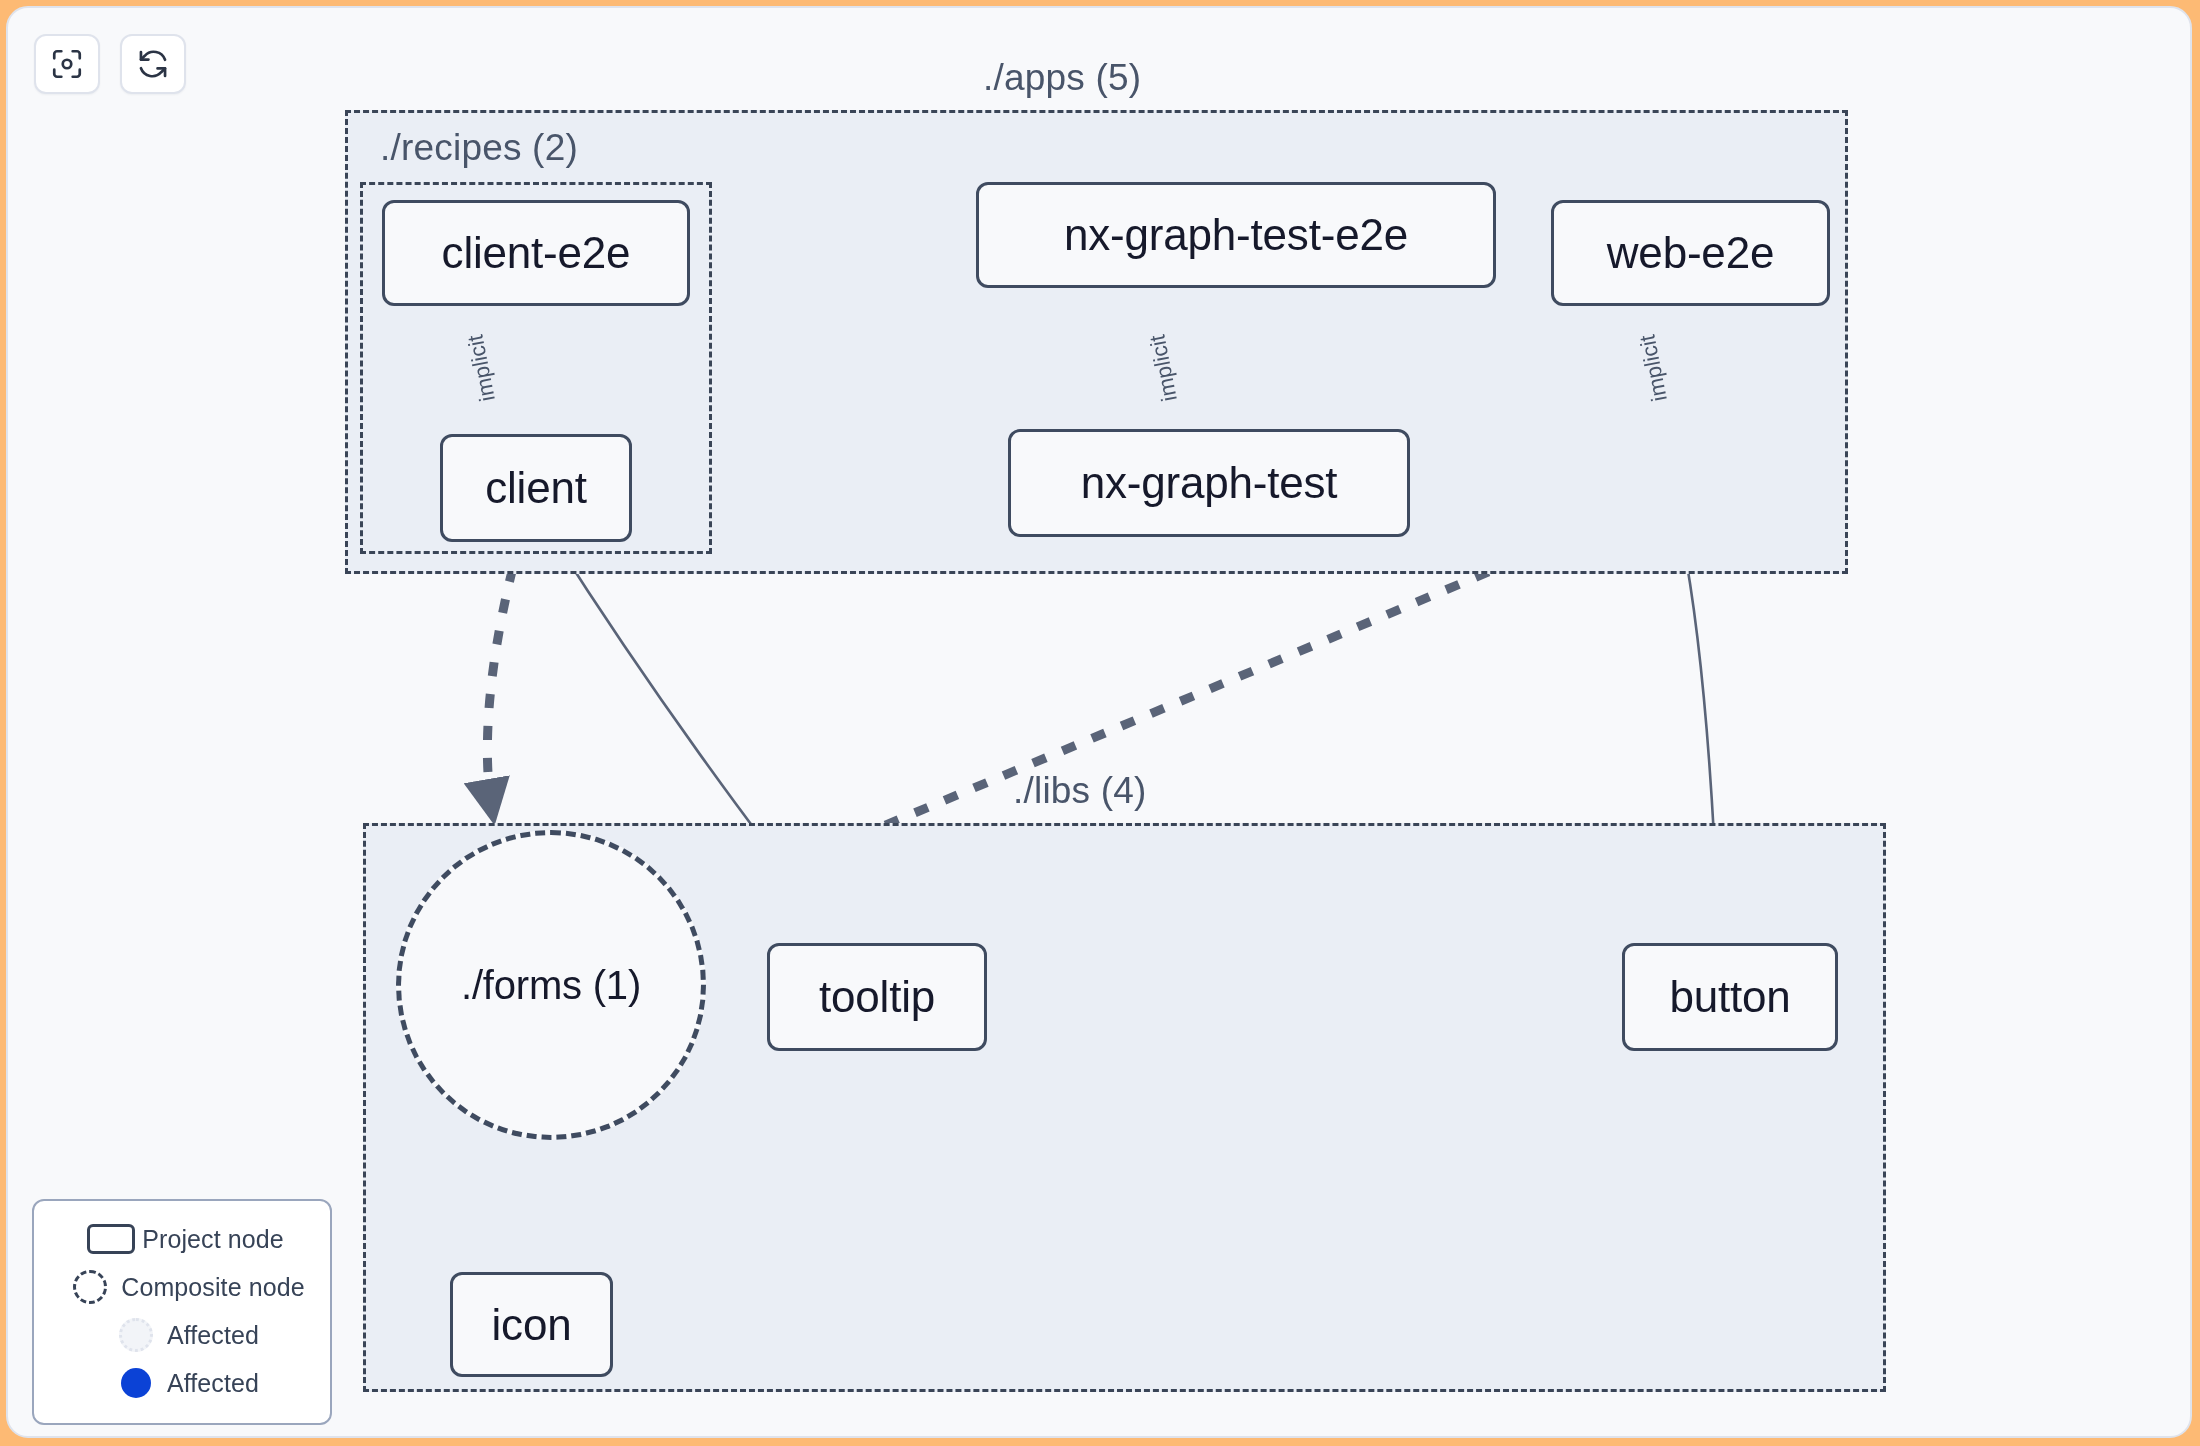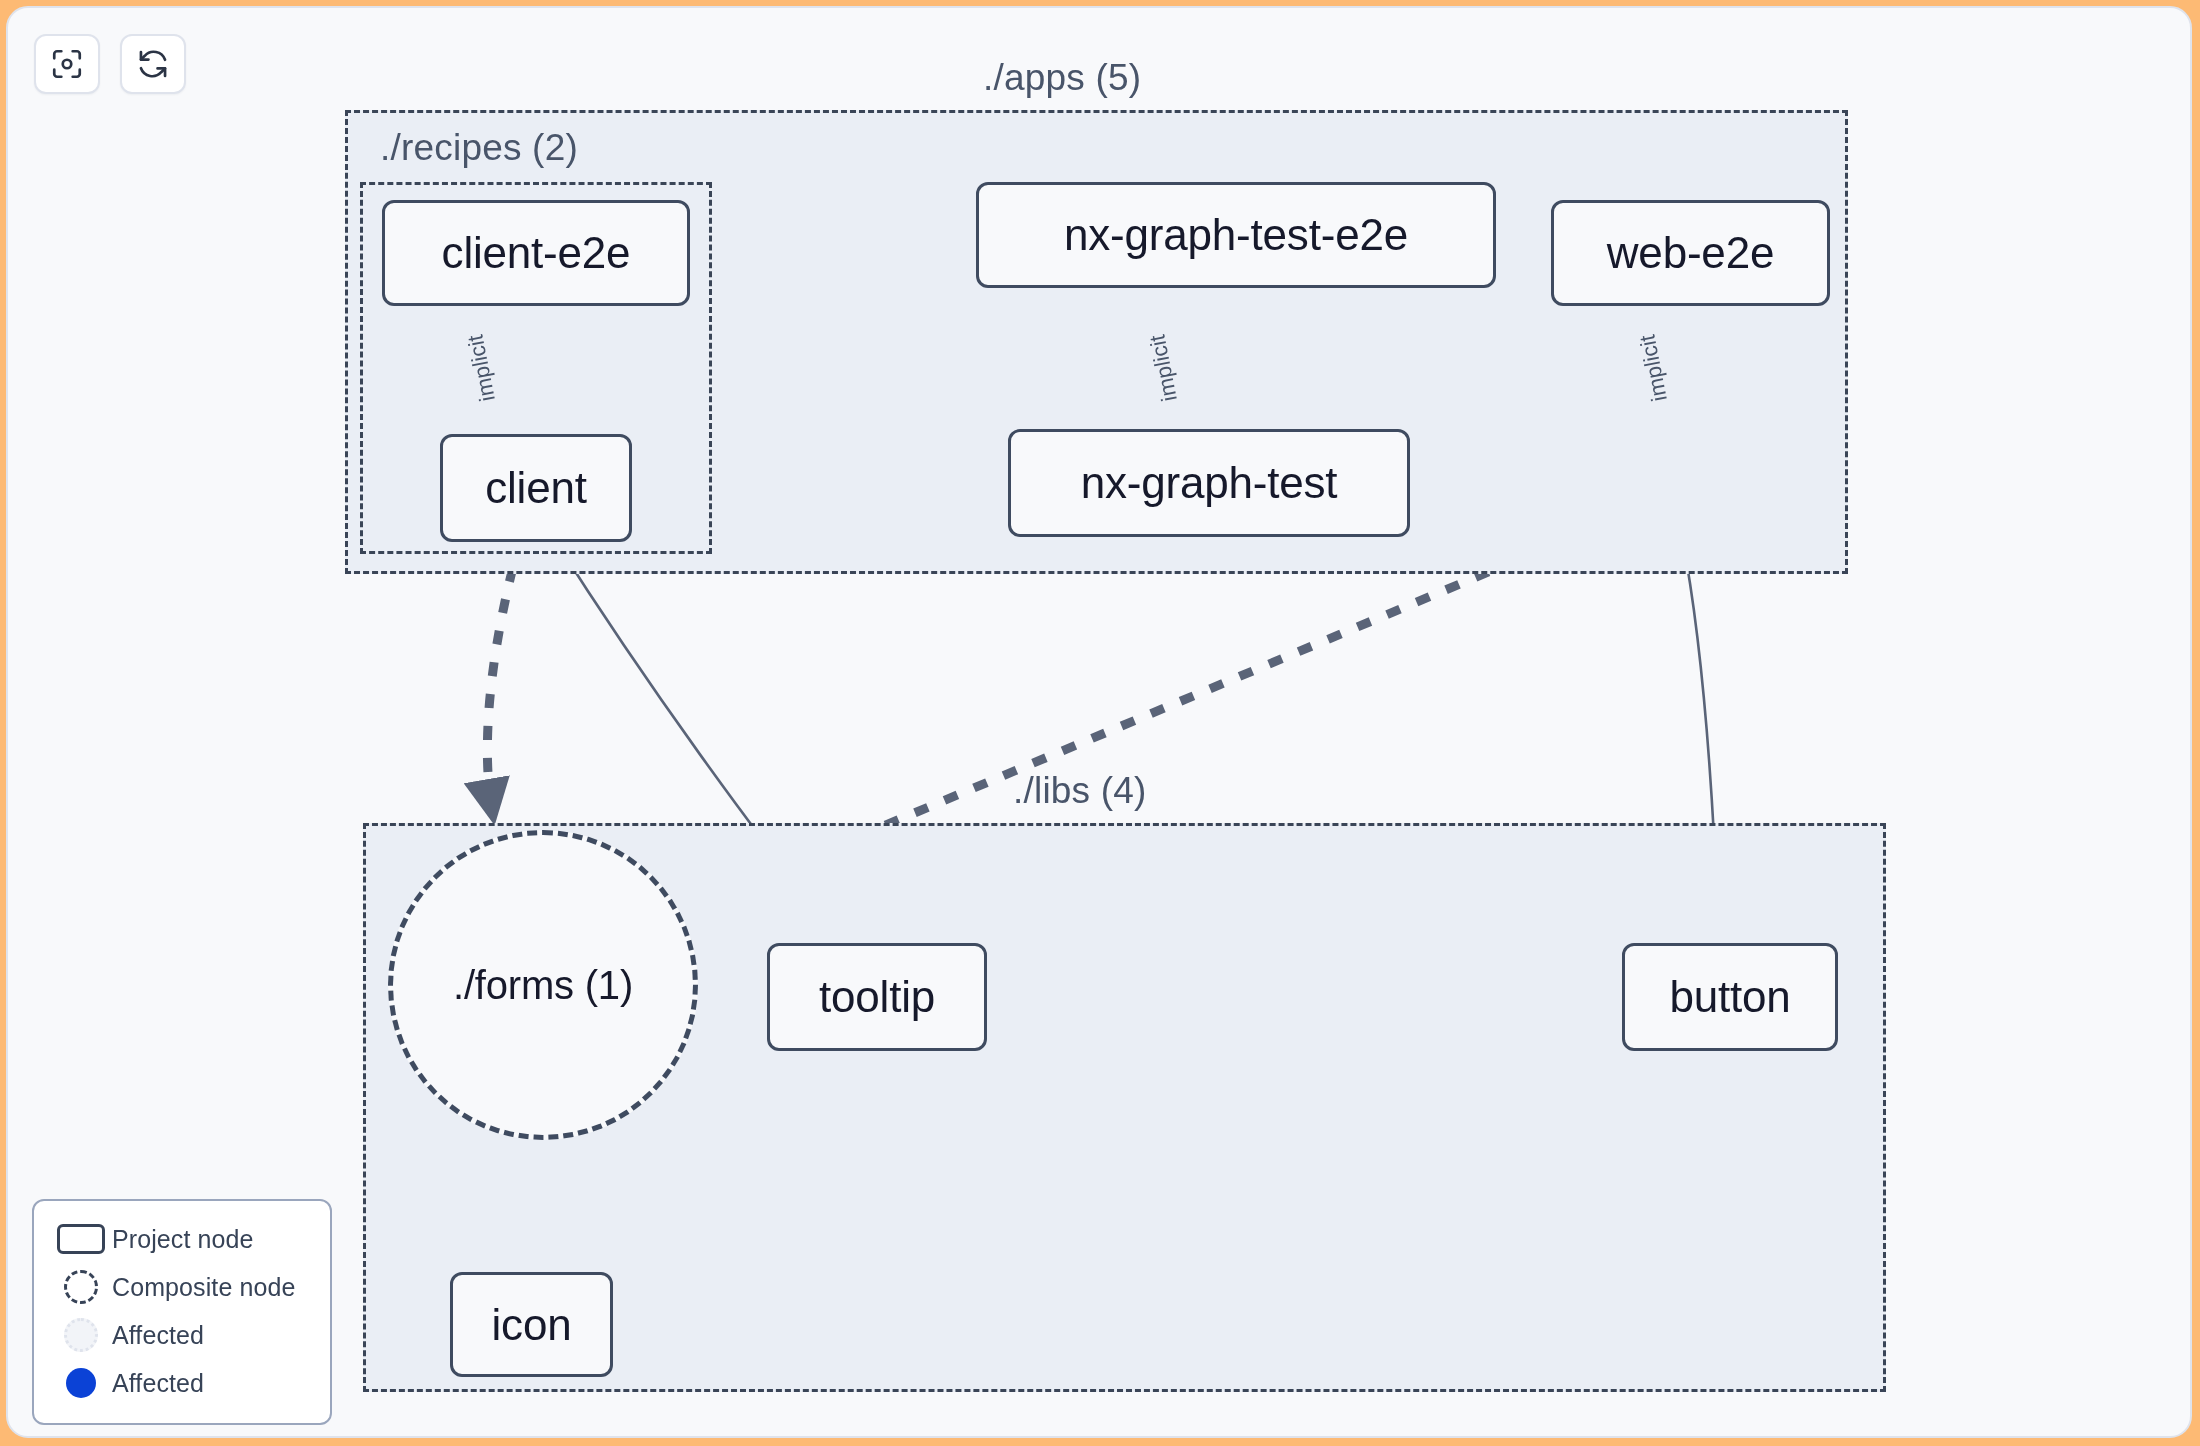--- a/index.html
+++ b/index.html
@@ -68,20 +68,21 @@
     background: #ffffff;
     border: 2px solid #9aa6bd;
     border-radius: 12px;
     padding: 14px 16px 16px 16px;
     z-index: 40;
   }
   .legend-row {
     display: flex;
     align-items: center;
     height: 48px;
+    justify-content: center;
   }
   .legend-swatch {
     width: 62px;
     flex: 0 0 62px;
     display: flex;
     align-items: center;
     justify-content: center;
   }
   .legend-label {
     font-size: 25px;
@@ -234,21 +235,21 @@
 
   <div class="node" style="left:440px; top:434px; width:192px; height:108px;">
     <span class="node-label">client</span>
   </div>
 
   <div class="node" style="left:1008px; top:429px; width:402px; height:108px;">
     <span class="node-label">nx-graph-test</span>
   </div>
 
 
-  <div class="composite-node" style="left:388px; top:830px; width:310px; height:310px;">
+  <div class="composite-node" style="left:396px; top:830px; width:310px; height:310px;">
     <span class="node-label">./forms (1)</span>
   </div>
 
   <div class="node" style="left:767px; top:943px; width:220px; height:108px;">
     <span class="node-label">tooltip</span>
   </div>
 
   <div class="node" style="left:1622px; top:943px; width:216px; height:108px;">
     <span class="node-label">button</span>
   </div>

